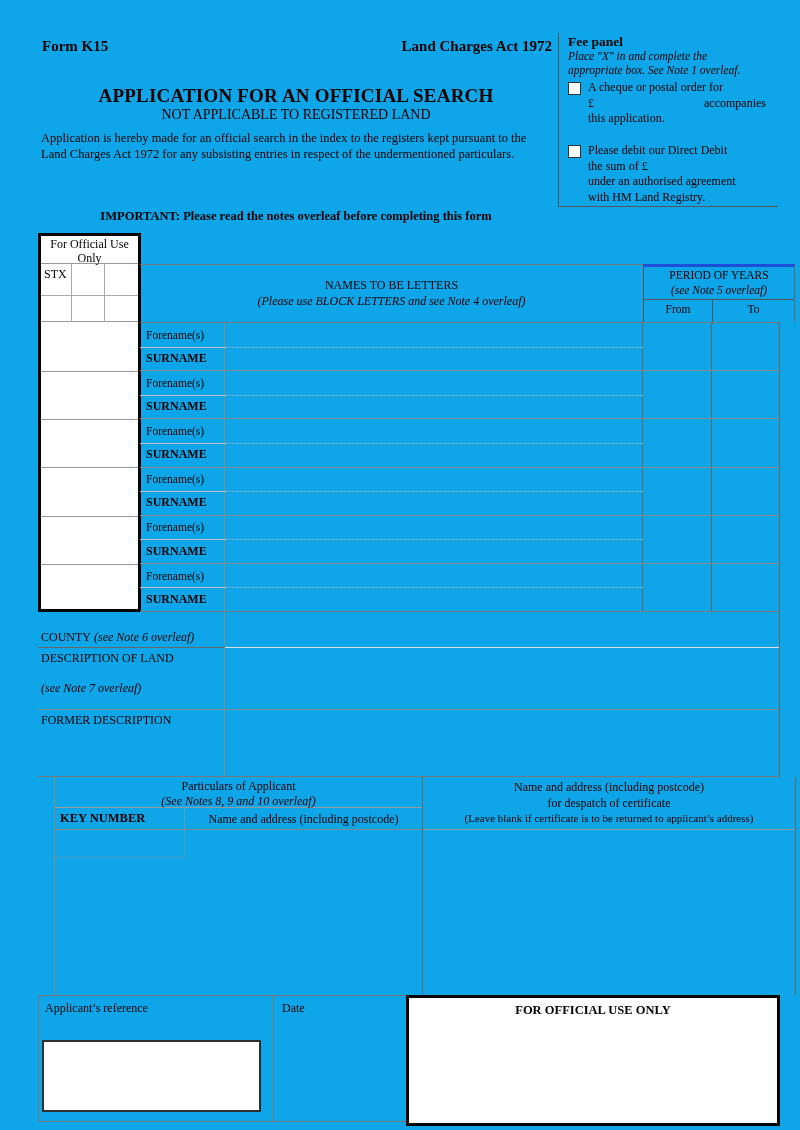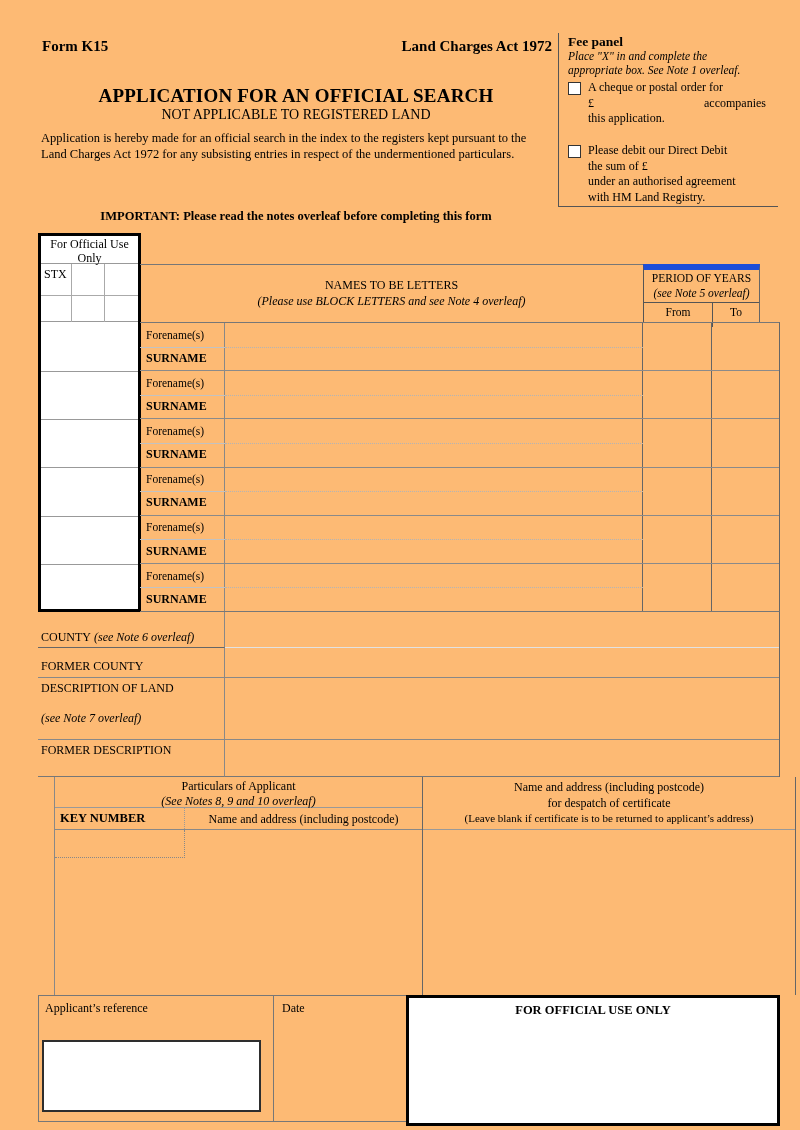--- a/index.html
+++ b/index.html
@@ -1,18 +1,18 @@
 <!DOCTYPE html>
 <html><head>
 <meta charset="utf-8">
 <style>
   * { box-sizing: border-box; margin: 0; padding: 0; }
   html,body { background:#ffffff; }
   body { width:800px; height:1130px; font-family:"Liberation Serif", serif; color:#000; }
-  .page { position:relative; width:800px; height:1130px; background:#fdba74; overflow:hidden; }
+  .page { position:relative; width:800px; height:1130px; background:#0ea5e9; overflow:hidden; }
 
   
   .form-code { position:absolute; left:42px; top:38px; font-size:15px; font-weight:bold; }
   .act-title { position:absolute; left:280px; top:38px; width:272px; text-align:right; font-size:15px; font-weight:bold; }
   .main-title { position:absolute; left:38px; top:85px; width:516px; text-align:center; font-size:19px; font-weight:bold; letter-spacing:.2px; }
   .sub-title  { position:absolute; left:38px; top:107px; width:516px; text-align:center; font-size:14px; }
   .intro      { position:absolute; left:41px; top:130px; width:513px; font-size:12.5px; line-height:1.28; }
   .important  { position:absolute; left:38px; top:209px; width:516px; text-align:center; font-size:12.5px; font-weight:bold; }
 
   
@@ -32,22 +32,22 @@
   .stx-grid { display:grid; grid-template-columns:31px 33px 1fr; grid-template-rows:32px 26px; height:58px; border-bottom:1px solid #999; }
   .stx-grid .cell { font-size:12px; padding:3px 0 0 3px; }
   .stx-grid .vr { border-right:1px solid #aaa;font-family:Liberation Serif, serif; }
   .stx-grid .hb { border-bottom:1px solid #aaa; }
   .fou-line { position:absolute; left:0; right:0; height:0; border-top:1px solid #999; }
 
   
   .names-head { position:absolute; left:140px; top:264px; width:503px; height:58px; border-top:1px solid #777;
                 text-align:center; padding-top:13px; font-size:12px; line-height:1.32; }
   .names-head .note { font-style:italic; }
-  .period-block { position:absolute; left:643px; top:264px; width:117px; height:58px;
-                  border-top:6px solid #1d4ed8; border-left:1px solid #555; border-right:1px solid #666; }
+  .period-block { position:absolute; left:643px; top:264px; width:152px; height:58px;
+                  border-top:3px solid #1d4ed8; border-left:1px solid #555; border-right:1px solid #666; }
   .period-head { height:33px; border-bottom:1px solid #555; text-align:center; font-size:11.5px; line-height:1.3; padding-top:1px; }
   .period-head .note { font-style:italic; }
   .period-cols { display:flex; height:24px; font-size:11.5px; }
   .period-cols .from { width:69px; border-right:1px solid #555; text-align:center; padding-top:3px; }
   .period-cols .to { flex:1; text-align:center; padding-top:3px; }
 
   
   .pairs { position:absolute; left:140px; top:322px; width:640px; height:290px;
            border-top:1px solid #777; border-right:1px solid #666; border-bottom:1px solid #777;
            display:flex; flex-direction:column; }
@@ -268,26 +268,20 @@
     </div>
   </div>
 
   <div class="land">
     <div class="l-row row-county">
       <div class="l-label">
         <span><span>COUNTY</span>&nbsp;<span class="note-it">(see Note 6 overleaf)</span></span>
       </div>
       <div class="l-input"></div>
     </div>
-    <div class="l-row row-fcounty">
-      <div class="l-label">
-          <span>FORMER COUNTY</span>
-        </div>
-      <div class="l-input"></div>
-    </div>
     <div class="l-row row-desc">
       <div class="l-label">
         <div>DESCRIPTION OF LAND</div>
         <div class="desc-note">(see Note 7 overleaf)</div>
       </div>
       <div class="l-input"></div>
     </div>
     <div class="l-row row-fdesc">
       <div class="l-label"><span>FORMER DESCRIPTION</span></div>
       <div class="l-input"></div>

